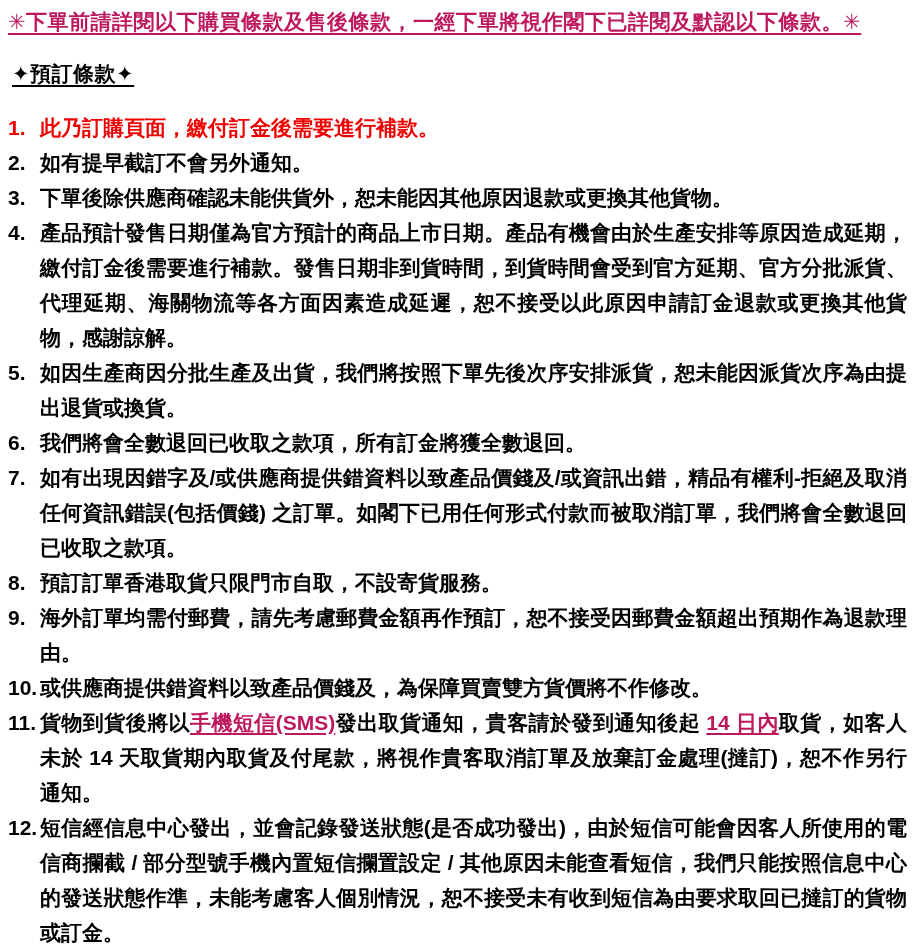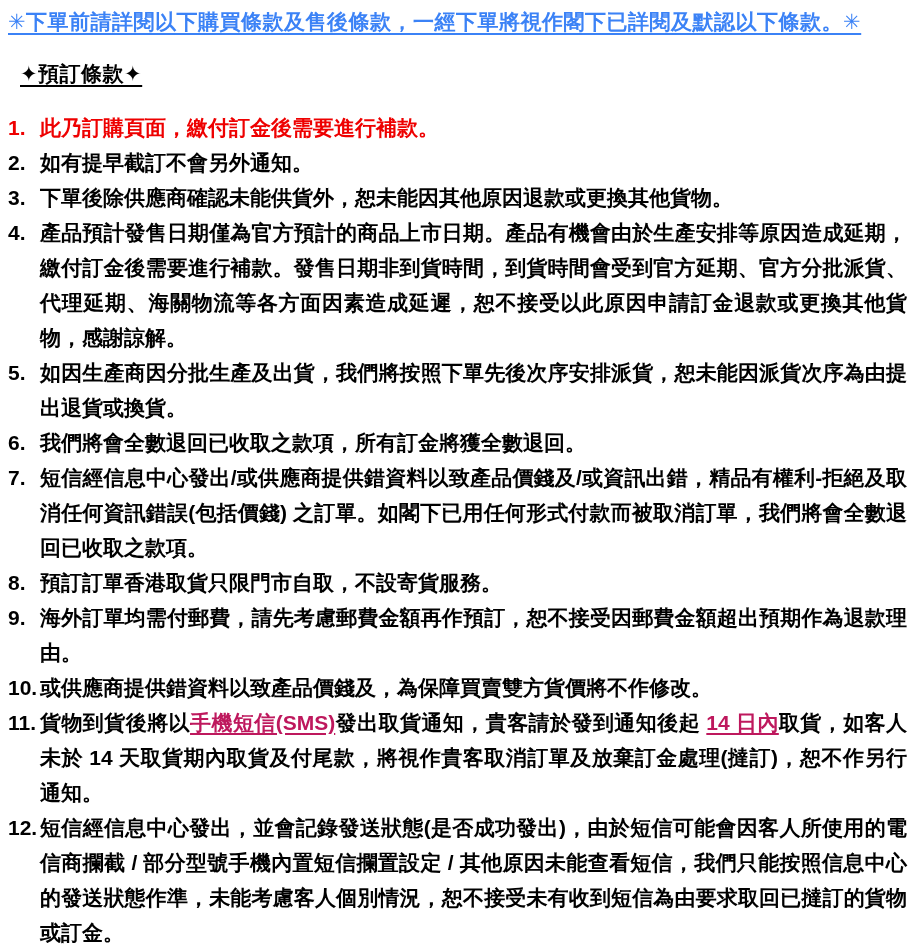--- a/index.html
+++ b/index.html
@@ -11,36 +11,36 @@
     width: 913px;
     min-height: 948px;
     box-sizing: border-box;
     padding: 8px 6px 10px 8px;
     font-family: "Liberation Sans", "DejaVu Sans", sans-serif;
     font-weight: 700;
     color: #000000;
     font-size: 21px;
   }
   .notice {
-    color: #3b82f6;
+    color: #be185d;
     text-decoration: underline;
     text-underline-offset: 4px;
     font-size: 21px;
     line-height: 24px;
     margin: 2px 0 0 0;
     letter-spacing: 0.5px;
   }
   .section-title {
     display: inline-block;
     color: #000000;
     text-decoration: underline;
     text-underline-offset: 4px;
     font-size: 21px;
     line-height: 24px;
-    margin: 28px 0 0 12px;
+    margin: 28px 0 0 4px;
     letter-spacing: 0.5px;
   }
   ol.terms {
     list-style: none;
     margin: 24px 0 0 0;
     padding: 0;
   }
   ol.terms > li {
     display: flex;
     align-items: flex-start;
@@ -98,21 +98,21 @@
       <span class="txt">如因生產商因分批生產及出貨，我們將按照下單先後次序安排派貨，恕未能因派貨次序為由提出退貨或換貨。</span>
     </li>
 
   <li>
       <span class="num">6.</span>
       <span class="txt">我們將會全數退回已收取之款項，所有訂金將獲全數退回。</span>
     </li>
 
   <li>
       <span class="num">7.</span>
-      <span class="txt">短信經信息中心發出/或供應商提供錯資料以致產品價錢及/或資訊出錯，精品有權利-拒絕及取消任何資訊錯誤(包括價錢) 之訂單。如閣下已用任何形式付款而被取消訂單，我們將會全數退回已收取之款項。</span>
+      <span class="txt">如有出現因錯字及/或供應商提供錯資料以致產品價錢及/或資訊出錯，精品有權利-拒絕及取消任何資訊錯誤(包括價錢) 之訂單。如閣下已用任何形式付款而被取消訂單，我們將會全數退回已收取之款項。</span>
     </li>
 
   <li>
       <span class="num">8.</span>
       <span class="txt">預訂訂單香港取貨只限門市自取，不設寄貨服務。</span>
     </li>
 
   <li>
       <span class="num">9.</span>
       <span class="txt">海外訂單均需付郵費，請先考慮郵費金額再作預訂，恕不接受因郵費金額超出預期作為退款理由。</span>

